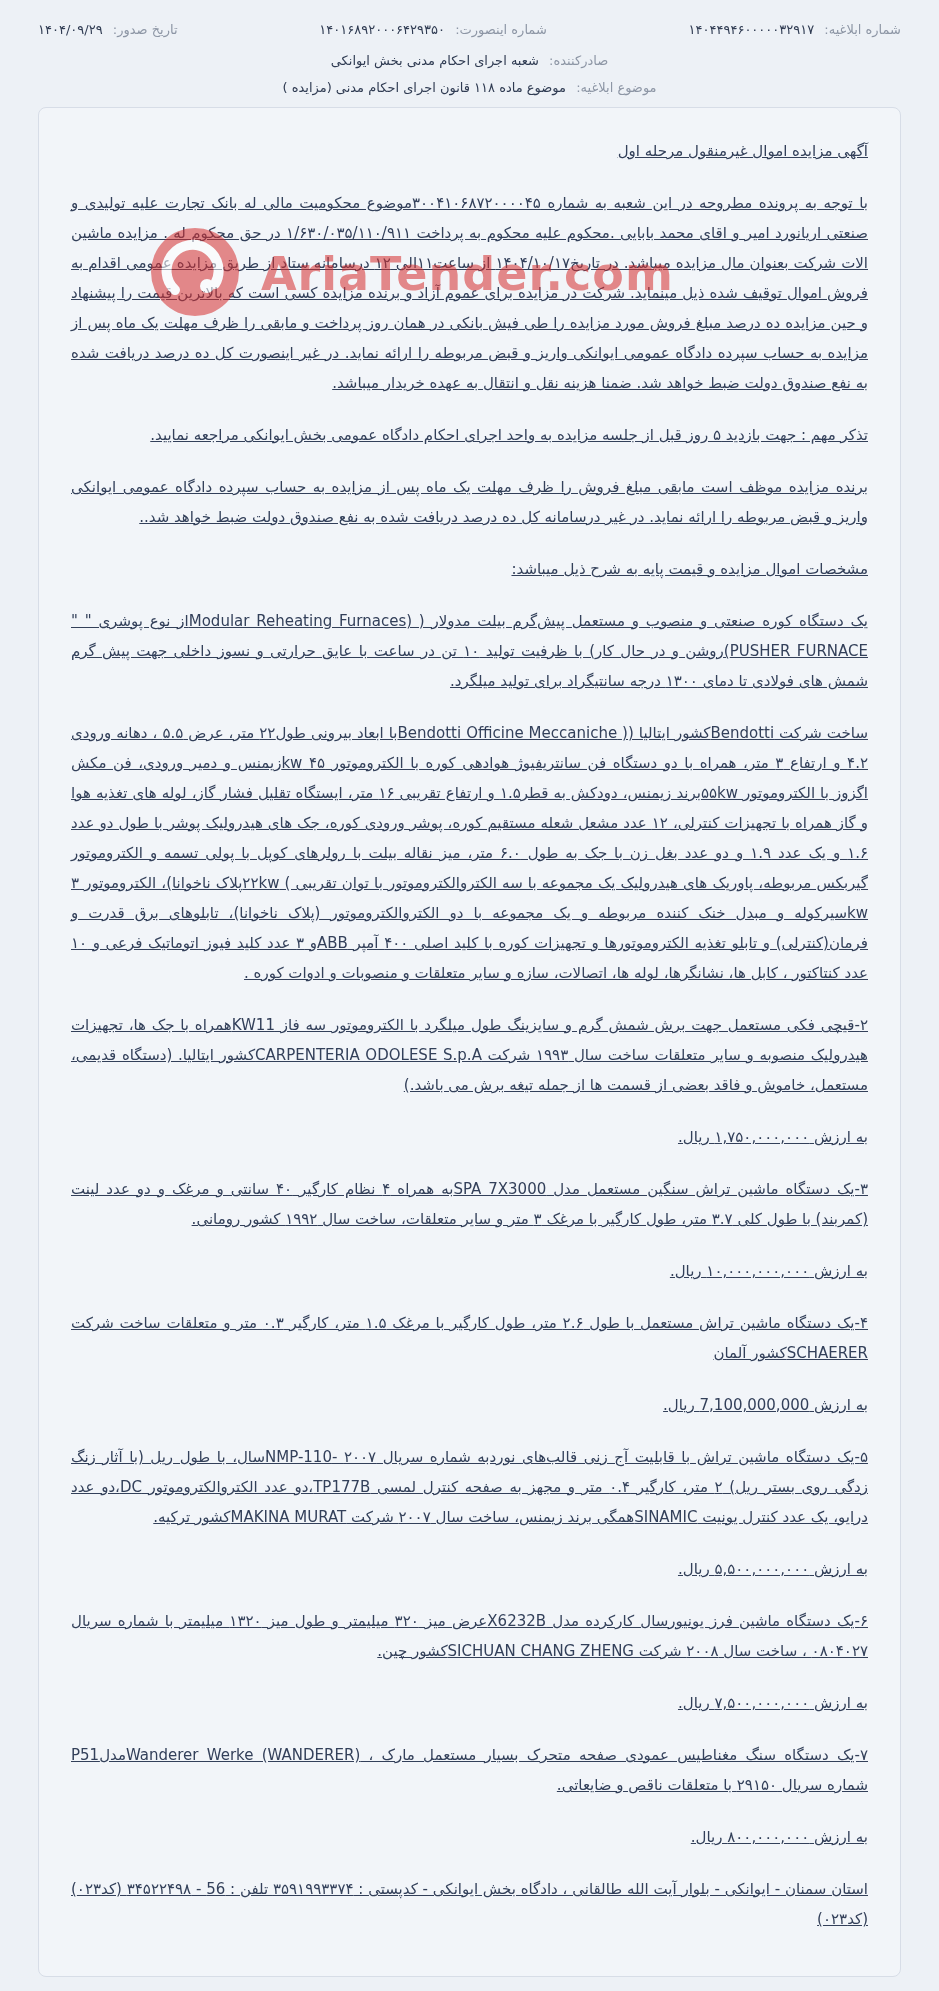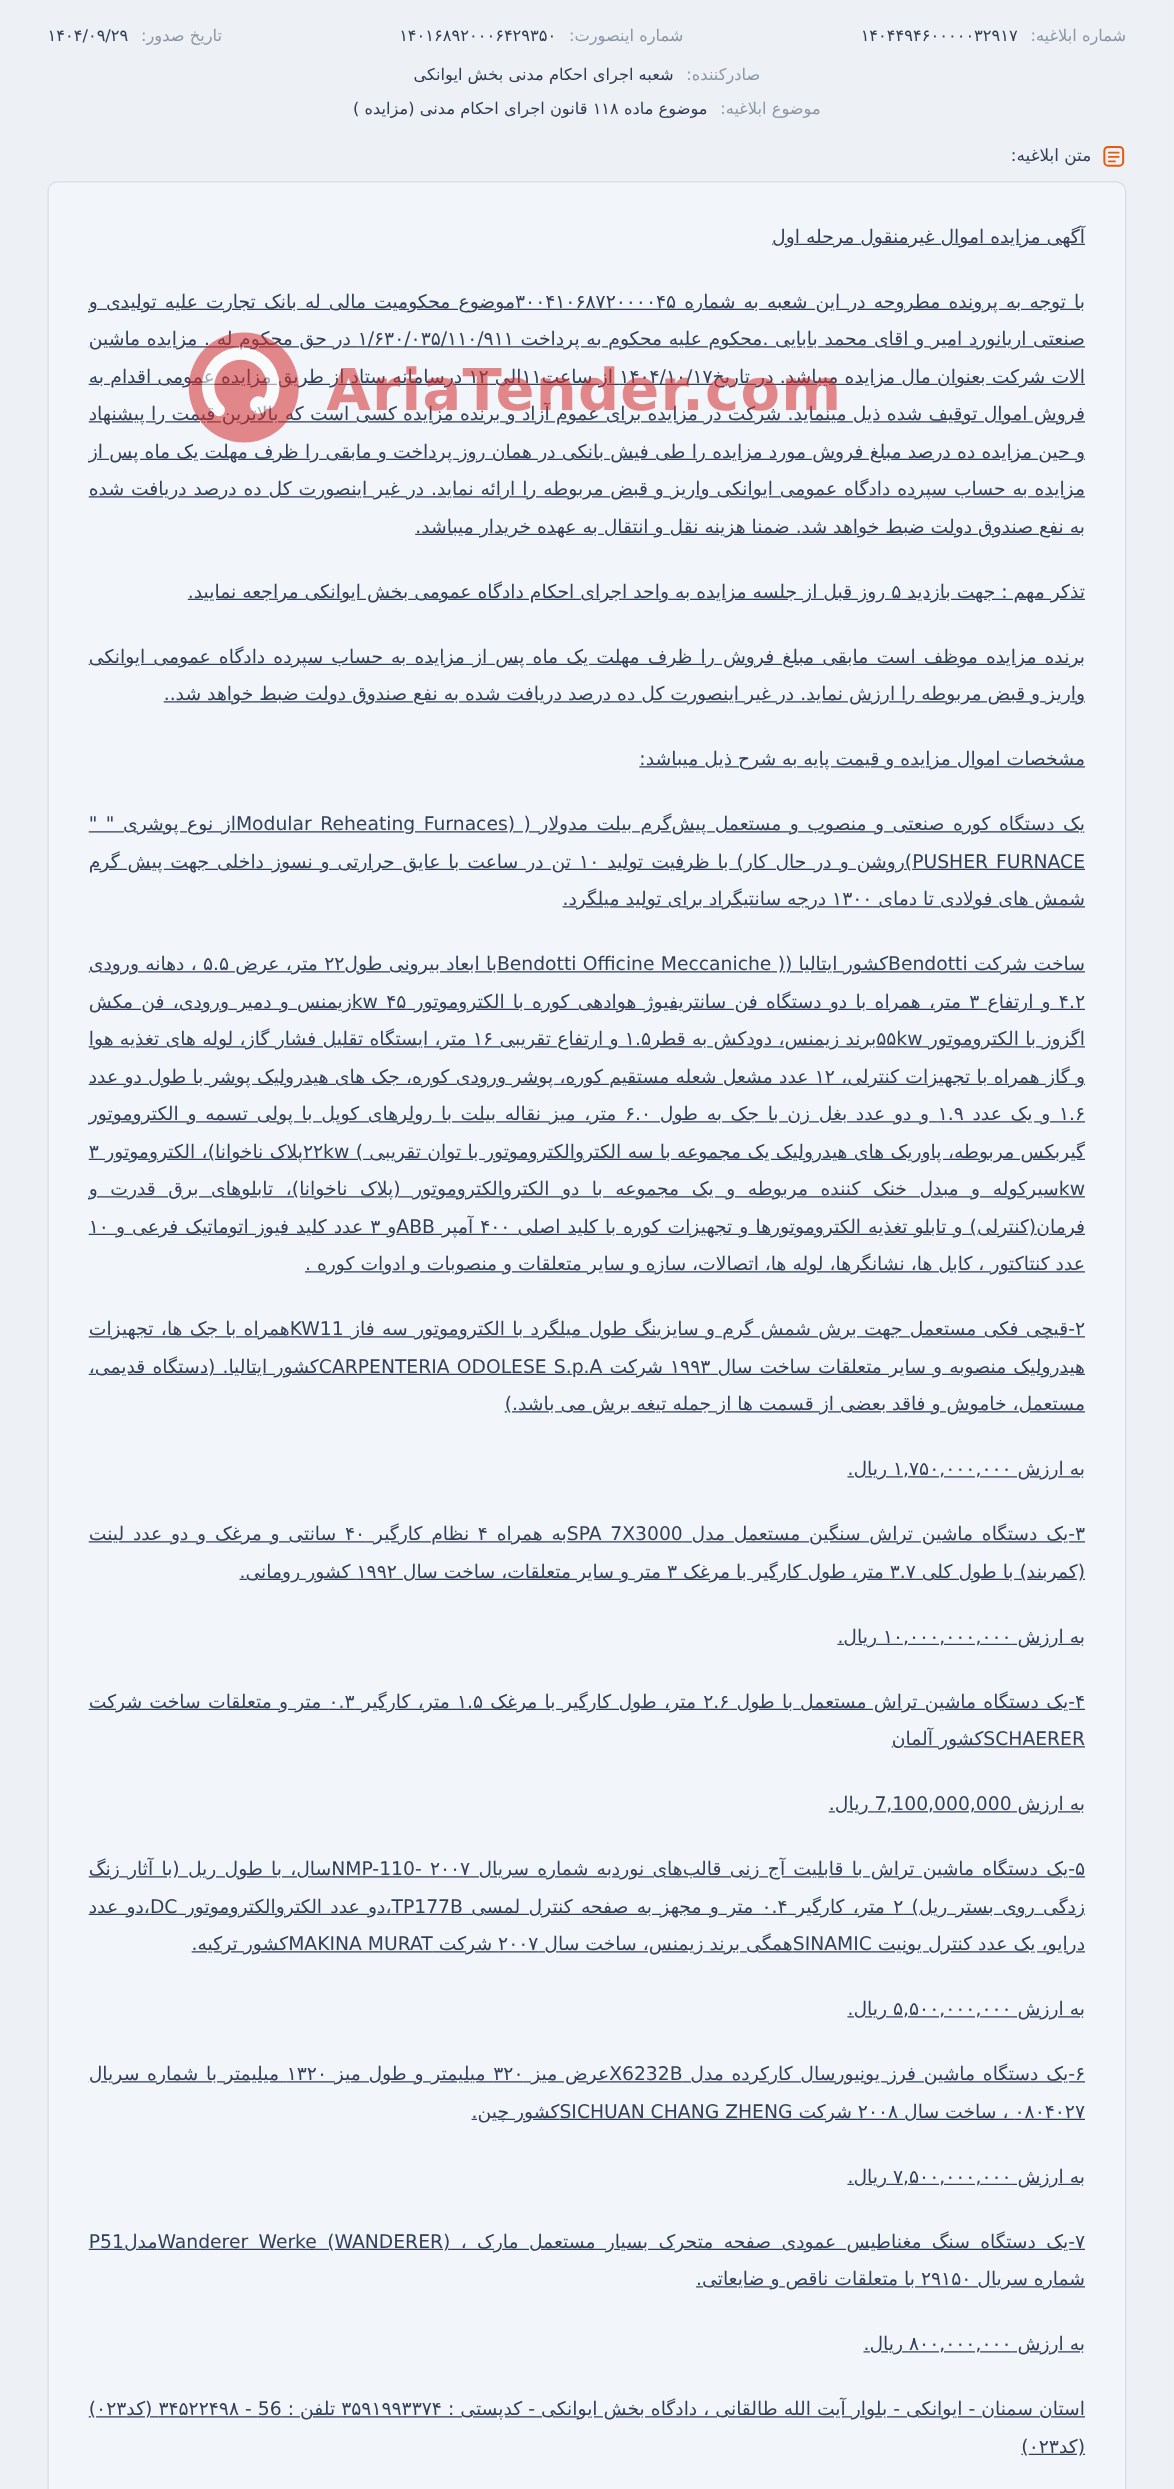--- a/index.html
+++ b/index.html
@@ -107,40 +107,29 @@
   <div class="hdr-row-center">
     <span class="fld-label">صادرکننده:</span>
     <span class="fld-value">شعبه اجرای احکام مدنی بخش ایوانکی</span>
   </div>
 
   <div class="hdr-row-center">
     <span class="fld-label">موضوع ابلاغیه:</span>
     <span class="fld-value">موضوع ماده ۱۱۸ قانون اجرای احکام مدنی (مزایده )</span>
   </div>
 
-  <div class="body-label-row">
-    <span class="memo-icon">
-      <svg width="20" height="20" viewBox="0 0 20 20" fill="none">
-        <rect x="2.5" y="2.5" width="15" height="15" rx="3" stroke="#e8590c" stroke-width="1.6"></rect>
-        <line x1="6" y1="7" x2="14" y2="7" stroke="#e8590c" stroke-width="1.4" stroke-linecap="round"></line>
-        <line x1="6" y1="10.5" x2="14" y2="10.5" stroke="#e8590c" stroke-width="1.4" stroke-linecap="round"></line>
-        <line x1="6" y1="14" x2="11" y2="14" stroke="#e8590c" stroke-width="1.4" stroke-linecap="round"></line>
-      </svg>
-    </span>
-    <span>متن ابلاغیه:</span>
-  </div>
 
   <div class="notice-box">
 
     <p class="para title-line">آگهی مزایده اموال غیرمنقول مرحله اول</p>
 
     <div>
         <p class="para" dir="rtl">با توجه به پرونده مطروحه در این شعبه به شماره ۳۰۰۴۱۰۶۸۷۲۰۰۰۰۴۵موضوع محکومیت مالی له بانک تجارت علیه تولیدی و صنعتی اریانورد امیر و اقای محمد بابایی .محکوم علیه محکوم به پرداخت ۱/۶۳۰/۰۳۵/۱۱۰/۹۱۱ در حق محکوم له . مزایده ماشین الات شرکت بعنوان مال مزایده میباشد. در تاریخ۱۴۰۴/۱۰/۱۷ از ساعت۱۱الی ۱۲ درسامانه ستاد از طریق مزایده عمومی اقدام به فروش اموال توقیف شده ذیل مینماید. شرکت در مزایده برای عموم آزاد و برنده مزایده کسی است که بالاترین قیمت را پیشنهاد و حین مزایده ده درصد مبلغ فروش مورد مزایده را طی فیش بانکی در همان روز پرداخت و مابقی را ظرف مهلت یک ماه پس از مزایده به حساب سپرده دادگاه عمومی ایوانکی واریز و قبض مربوطه را ارائه نماید. در غیر اینصورت کل ده درصد دریافت شده به نفع صندوق دولت ضبط خواهد شد. ضمنا هزینه نقل و انتقال به عهده خریدار میباشد.</p>
         <p class="para" dir="rtl">تذکر مهم : جهت بازدید ۵ روز قبل از جلسه مزایده به واحد اجرای احکام دادگاه عمومی بخش ایوانکی مراجعه نمایید.</p>
-        <p class="para" dir="rtl">برنده مزایده موظف است مابقی مبلغ فروش را ظرف مهلت یک ماه پس از مزایده به حساب سپرده دادگاه عمومی ایوانکی واریز و قبض مربوطه را ارزش نماید. در غیر اینصورت کل ده درصد دریافت شده به نفع صندوق دولت ضبط خواهد شد..</p>
+        <p class="para" dir="rtl">برنده مزایده موظف است مابقی مبلغ فروش را ظرف مهلت یک ماه پس از مزایده به حساب سپرده دادگاه عمومی ایوانکی واریز و قبض مربوطه را ارائه نماید. در غیر درسامانه کل ده درصد دریافت شده به نفع صندوق دولت ضبط خواهد شد..</p>
         <p class="para" dir="rtl">مشخصات اموال مزایده و قیمت پایه به شرح ذیل میباشد:</p>
         <p class="para" dir="rtl">یک دستگاه کوره صنعتی و منصوب و مستعمل پیش‌گرم بیلت مدولار ( (Modular Reheating Furnacesاز نوع پوشری " " PUSHER FURNACE)روشن و در حال کار) با ظرفیت تولید ۱۰ تن در ساعت با عایق حرارتی و نسوز داخلی جهت پیش گرم شمش های فولادی تا دمای ۱۳۰۰ درجه سانتیگراد برای تولید میلگرد.</p>
         <p class="para" dir="rtl">ساخت شرکت Bendottiکشور ایتالیا (( Bendotti Officine Meccanicheبا ابعاد بیرونی طول۲۲ متر، عرض ۵.۵ ، دهانه ورودی ۴.۲ و ارتفاع ۳ متر، همراه با دو دستگاه فن سانتریفیوژ هوادهی کوره با الکتروموتور ۴۵ kwزیمنس و دمیر ورودی، فن مکش اگزوز با الکتروموتور ۵۵kwبرند زیمنس، دودکش به قطر۱.۵ و ارتفاع تقریبی ۱۶ متر، ایستگاه تقلیل فشار گاز، لوله های تغذیه هوا و گاز همراه با تجهیزات کنترلی، ۱۲ عدد مشعل شعله مستقیم کوره، پوشر ورودی کوره، جک های هیدرولیک پوشر با طول دو عدد ۱.۶ و یک عدد ۱.۹ و دو عدد بغل زن با جک به طول ۶.۰ متر، میز نقاله بیلت با رولرهای کوپل با پولی تسمه و الکتروموتور گیربکس مربوطه، پاوریک های هیدرولیک یک مجموعه با سه الکتروالکتروموتور با توان تقریبی ) ۲۲kwپلاک ناخوانا)، الکتروموتور ۳ kwسیرکوله و مبدل خنک کننده مربوطه و یک مجموعه با دو الکتروالکتروموتور (پلاک ناخوانا)، تابلوهای برق قدرت و فرمان(کنترلی) و تابلو تغذیه الکتروموتورها و تجهیزات کوره با کلید اصلی ۴۰۰ آمپر ABBو ۳ عدد کلید فیوز اتوماتیک فرعی و ۱۰ عدد کنتاکتور ، کابل ها، نشانگرها، لوله ها، اتصالات، سازه و سایر متعلقات و منصوبات و ادوات کوره .</p>
         <p class="para" dir="rtl">۲-قیچی فکی مستعمل جهت برش شمش گرم و سایزینگ طول میلگرد با الکتروموتور سه فاز KW11همراه با جک ها، تجهیزات هیدرولیک منصوبه و سایر متعلقات ساخت سال ۱۹۹۳ شرکت CARPENTERIA ODOLESE  S.p.Aکشور ایتالیا. (دستگاه قدیمی، مستعمل، خاموش و فاقد بعضی از قسمت ها از جمله تیغه برش می باشد.)</p>
         <p class="para" dir="rtl">به ارزش ۱,۷۵۰,۰۰۰,۰۰۰ ریال.</p>
         <p class="para" dir="rtl">۳-یک دستگاه ماشین تراش سنگین مستعمل مدل  SPA 7X3000به همراه ۴ نظام کارگیر ۴۰ سانتی و مرغک و دو عدد لینت (کمربند) با طول کلی ۳.۷ متر، طول کارگیر با مرغک ۳ متر و سایر متعلقات، ساخت سال ۱۹۹۲ کشور رومانی.</p>
         <p class="para" dir="rtl">به ارزش ۱۰,۰۰۰,۰۰۰,۰۰۰ ریال.</p>
         <p class="para" dir="rtl">۴-یک دستگاه ماشین تراش مستعمل با طول ۲.۶ متر، طول کارگیر با مرغک ۱.۵ متر، کارگیر ۰.۳ متر و متعلقات ساخت شرکت  SCHAERERکشور آلمان</p>
         <p class="para" dir="rtl">به ارزش 7,100,000,000 ریال.</p>
         <p class="para" dir="rtl">۵-یک دستگاه ماشین تراش با قابلیت آج زنی قالب‌های نوردبه شماره سریال ۲۰۰۷ -NMP-110سال، با طول ریل (با آثار زنگ زدگی روی بستر ریل) ۲ متر، کارگیر ۰.۴ متر و مجهز به صفحه کنترل لمسی  TP177B،دو عدد الکتروالکتروموتور  DC،دو عدد درایو، یک عدد کنترل یونیت  SINAMICهمگی برند زیمنس، ساخت سال ۲۰۰۷ شرکت  MAKINA MURATکشور ترکیه.</p>

